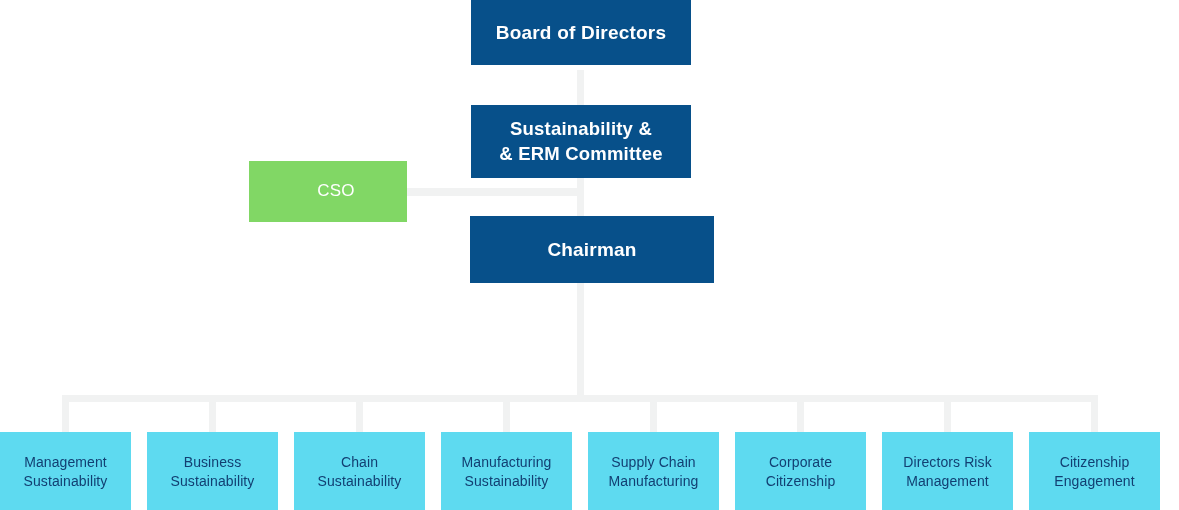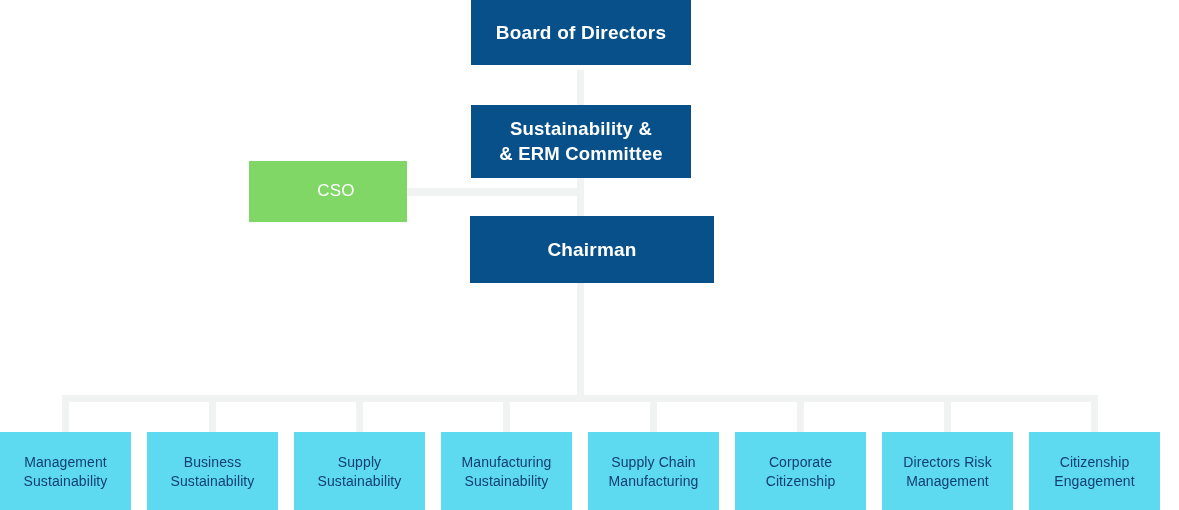--- a/index.html
+++ b/index.html
@@ -112,21 +112,21 @@
     <span class="node-label">Management
 Sustainability</span>
   </div>
 
   <div class="node level-function" style="left:147px; top:432px; width:131px; height:80px;">
     <span class="node-label">Business
 Sustainability</span>
   </div>
 
   <div class="node level-function" style="left:294px; top:432px; width:131px; height:80px;">
-    <span class="node-label">Supply
+    <span class="node-label">Chain
 Sustainability</span>
   </div>
 
   <div class="node level-function" style="left:441px; top:432px; width:131px; height:80px;">
     <span class="node-label">Manufacturing
 Sustainability</span>
   </div>
 
   <div class="node level-function" style="left:588px; top:432px; width:131px; height:80px;">
     <span class="node-label">Supply Chain

